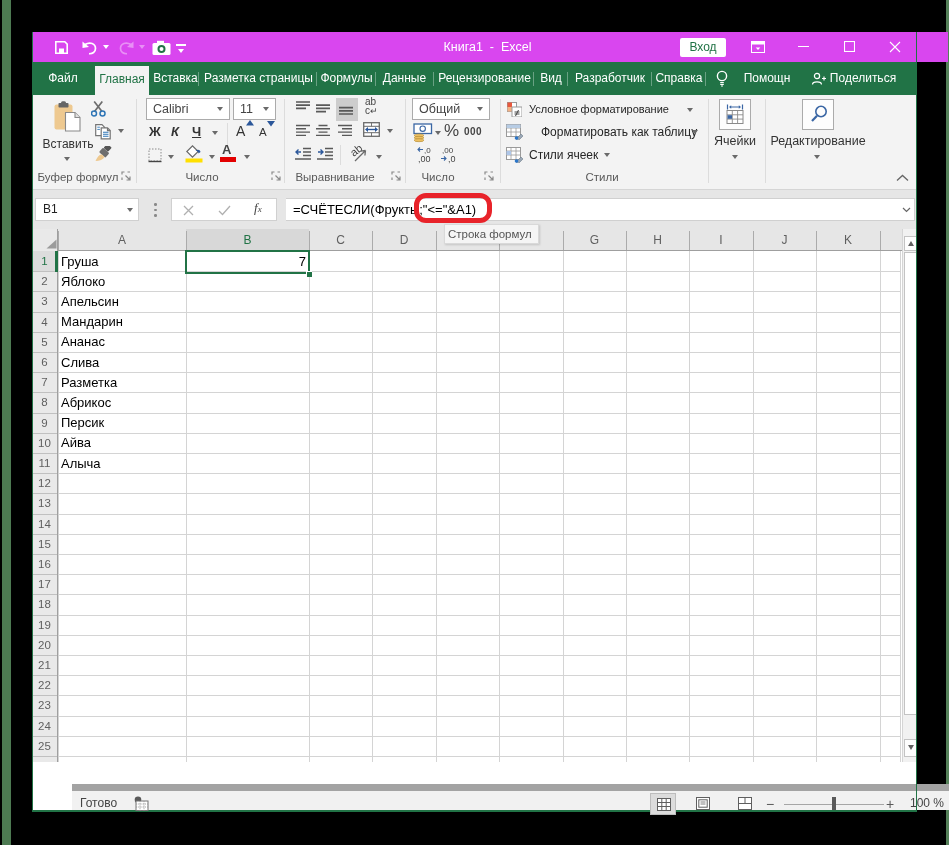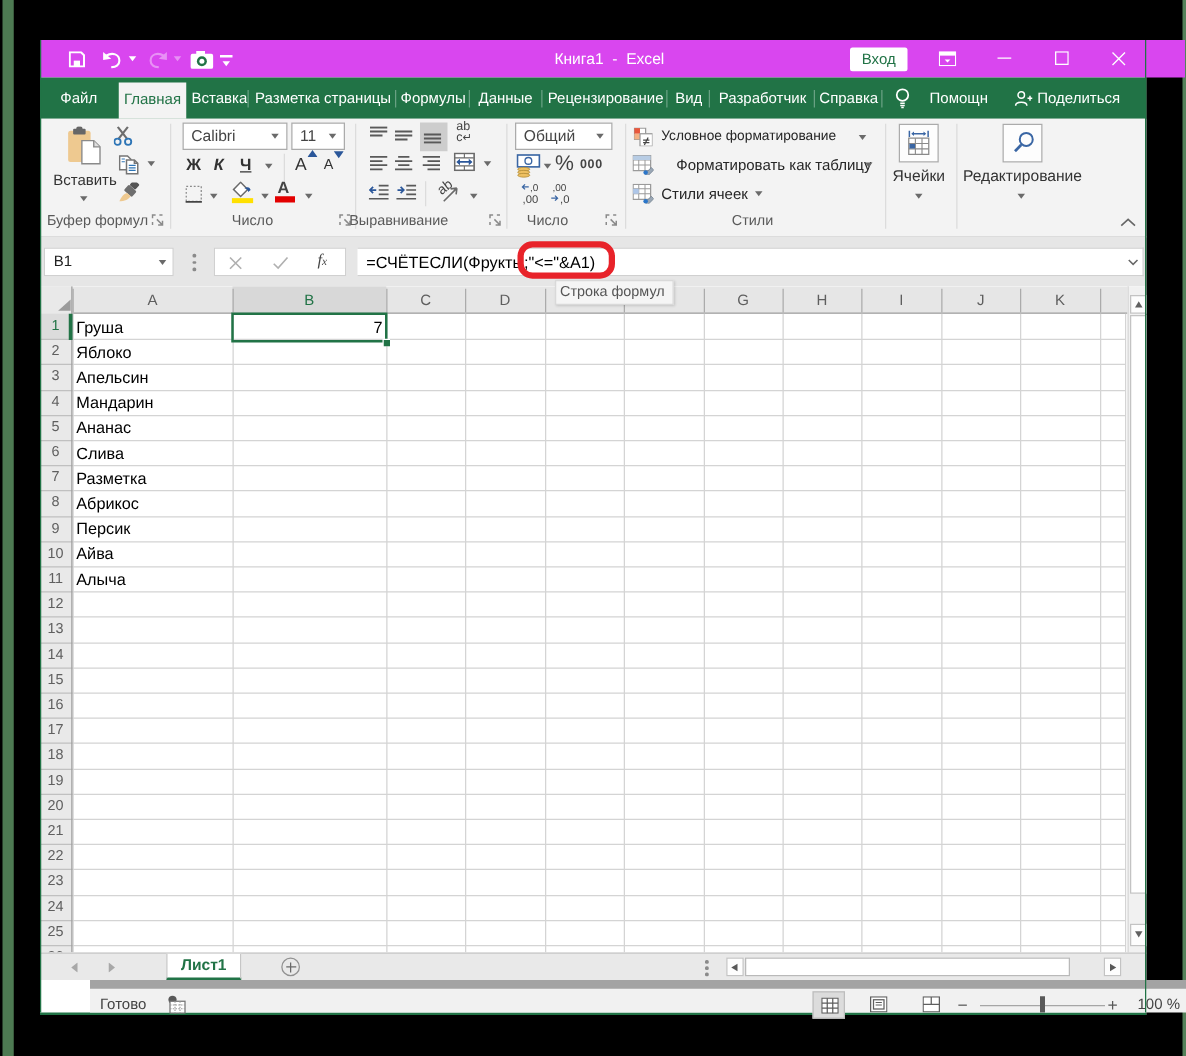--- a/index.html
+++ b/index.html
@@ -218,21 +218,21 @@
     <svg class="abs" style="left:285px;top:52px" width="16" height="14" viewBox="0 0 16 14">
         <path d="M8 1.5 h8 M8 5 h8 M8 8.5 h8 M0 12 h16" stroke="#595959" stroke-width="1.3"></path>
         <path d="M1 5 L5.5 5 M3.5 2.5 L6 5 L3.5 7.5" stroke="#2b579a" stroke-width="1.4" fill="none"></path>
       </svg>
     <div class="rsep" style="left:308px;top:50px;height:20px;"></div>
     <div class="abs" style="left:318px;top:49px;font-size:11px;color:#444;transform:rotate(-38deg);">ab</div>
     <svg class="abs" style="left:322px;top:53px" width="14" height="14" viewBox="0 0 14 14">
         <path d="M1 13 L11.5 2.5 M11.5 2.5 l-5 0.6 M11.5 2.5 l-0.6 5" stroke="#6a6a6a" stroke-width="1.3" fill="none"></path>
       </svg>
     <div class="cara" style="left:344px;top:60px;"></div>
-    <div class="glabel" style="left:242px;width:90px;text-align:center;">Выравнивание</div>
+    <div class="glabel" style="left:258px;width:90px;text-align:center;">Выравнивание</div>
     <svg class="launcher" style="left:359px;" width="11" height="11" viewBox="0 0 11 11">
       <path d="M1 3.5 V1 h2.5 M6.5 1 H9 M1 6.5 V9" fill="none" stroke="#8a8a8a" stroke-width="1.2"></path>
       <path d="M4.5 4.5 l4.5 4.5 M9 5.5 V9 H5.5" fill="none" stroke="#8a8a8a" stroke-width="1.2"></path>
     </svg>
     <div class="rsep" style="left:373px;"></div>
 
     <div class="combo" style="left:380px;top:3px;width:78px;height:22px;line-height:20px;">
       <span style="margin-left:6px;">Общий</span>
       <div class="cara" style="left:64px;top:8px;"></div>
     </div>
@@ -482,43 +482,20 @@
   </div>
   <div class="abs" style="left:870px;top:197px;width:14px;height:533px;background:#f1f1f1;border-left:1px solid #d5d5d5;box-sizing:border-box;">
     <div class="abs" style="left:1px;top:7px;width:13px;height:15px;background:#fdfdfd;border:1px solid #c3c3c3;box-sizing:border-box;">
       <div style="position:absolute;left:2.5px;top:4px;width:0;height:0;border-left:3.5px solid transparent;border-right:3.5px solid transparent;border-bottom:5px solid #606060;"></div>
     </div>
     <div class="abs" style="left:1px;top:23px;width:13px;height:463px;background:#fff;border:1px solid #c3c3c3;box-sizing:border-box;"></div>
     <div class="abs" style="left:1px;top:510px;width:13px;height:18px;background:#fdfdfd;border:1px solid #c3c3c3;box-sizing:border-box;">
       <div style="position:absolute;left:2.5px;top:5px;width:0;height:0;border-left:3.5px solid transparent;border-right:3.5px solid transparent;border-top:5px solid #606060;"></div>
     </div>
   </div>
-  <div id="sheetbar">
-    <svg class="abs" style="left:24px;top:7px" width="8" height="8" viewBox="0 0 8 8">
-        <path d="M6 0 L1 4 L6 8 z" fill="#a8a8a8"></path>
-      </svg>
-    <svg class="abs" style="left:53px;top:7px" width="8" height="8" viewBox="0 0 8 8">
-        <path d="M2 0 L7 4 L2 8 z" fill="#a8a8a8"></path>
-      </svg>
-    <div class="abs" style="left:101px;top:0;width:60px;height:21px;background:#fff;border-bottom:2px solid #217346;border-left:1px solid #c6c6c6;border-right:1px solid #c6c6c6;box-sizing:border-box;text-align:center;line-height:19px;font-size:12.5px;font-weight:bold;color:#217346;">Лист1</div>
-    <div class="abs" style="left:193px;top:3px;width:15px;height:15px;border:1px solid #919191;border-radius:50%;box-sizing:border-box;">
-      <div style="position:absolute;left:6.1px;top:2.5px;width:1.2px;height:8.4px;background:#696969;"></div>
-      <div style="position:absolute;left:2.5px;top:6.1px;width:8.4px;height:1.2px;background:#696969;"></div>
-    </div>
-    <div class="abs" style="left:532px;top:5px;width:2.5px;height:2.5px;background:#8a8a8a;border-radius:50%;"></div>
-    <div class="abs" style="left:532px;top:10px;width:2.5px;height:2.5px;background:#8a8a8a;border-radius:50%;"></div>
-    <div class="abs" style="left:532px;top:15px;width:2.5px;height:2.5px;background:#8a8a8a;border-radius:50%;"></div>
-    <div class="abs" style="left:549px;top:3px;width:14px;height:15px;background:#fdfdfd;border:1px solid #c3c3c3;box-sizing:border-box;">
-      <div style="position:absolute;left:3px;top:3.5px;width:0;height:0;border-top:3.5px solid transparent;border-bottom:3.5px solid transparent;border-right:5px solid #585858;"></div>
-    </div>
-    <div class="abs" style="left:564px;top:3px;width:260px;height:15px;background:#fff;border:1px solid #b9b9b9;box-sizing:border-box;"></div>
-    <div class="abs" style="left:851px;top:3px;width:14px;height:15px;background:#fdfdfd;border:1px solid #c3c3c3;box-sizing:border-box;">
-      <div style="position:absolute;left:4px;top:3.5px;width:0;height:0;border-top:3.5px solid transparent;border-bottom:3.5px solid transparent;border-left:5px solid #585858;"></div>
-    </div>
-  </div>
   <div id="statusbar">
     <div class="abs" style="left:8px;top:0;height:25px;line-height:25px;font-size:12px;color:#444;">Готово</div>
     <svg class="abs" style="left:62px;top:5px" width="15" height="15" viewBox="0 0 15 15">
       <circle cx="4" cy="3.8" r="3.3" fill="#595959"></circle>
       <rect x="2" y="5" width="12" height="9.5" fill="#fff" stroke="#757575" stroke-width="1"></rect>
       <path d="M2 8 h12 M2 11 h12 M6 5 v9.5 M10 5 v9.5" stroke="#9a9a9a" stroke-width="0.9" stroke-dasharray="1.2 1"></path>
     </svg>
     <div class="abs" style="left:578px;top:2px;width:26px;height:22px;background:#dcdcdc;border:1px solid #bdbdbd;box-sizing:border-box;">
       <svg style="position:absolute;left:6px;top:4px" width="14" height="13" viewBox="0 0 14 13">
         <rect x="0.5" y="0.5" width="13" height="12" fill="#fff" stroke="#5f5f5f" stroke-width="1"></rect>

